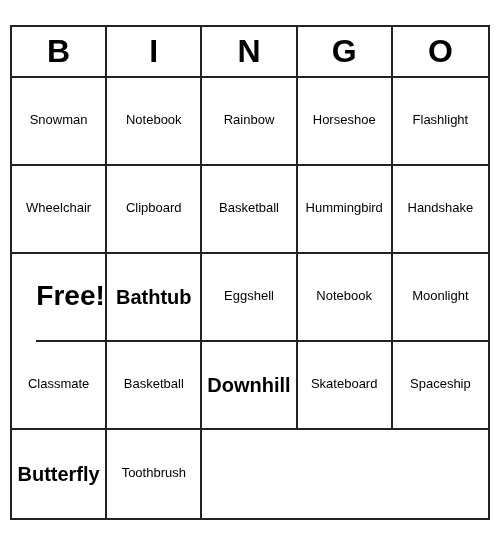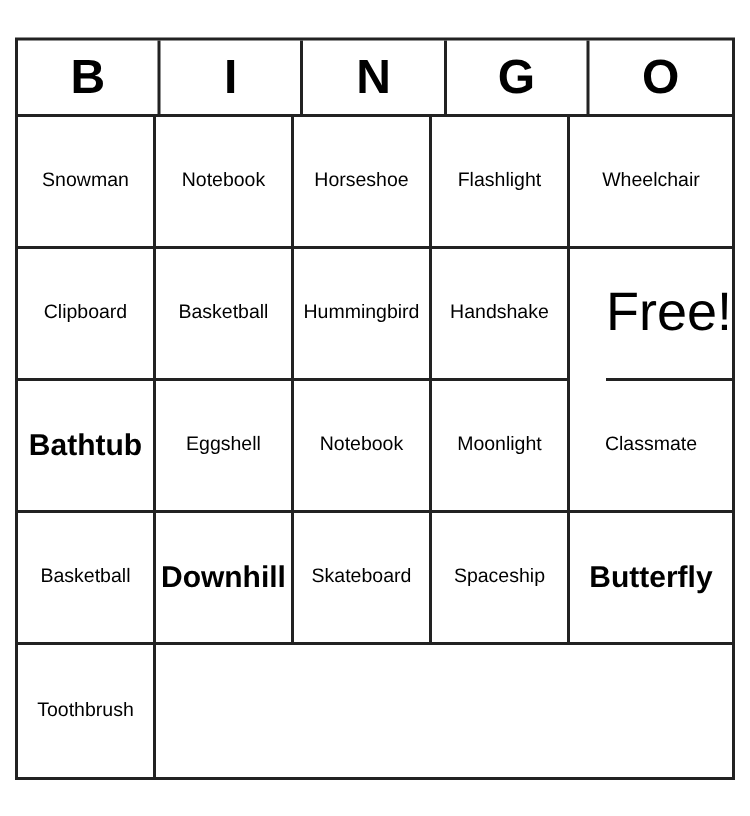--- a/index.html
+++ b/index.html
@@ -48,22 +48,22 @@
       font-size: 13px;
       line-height: 1.3;
     }
     .bingo-cell:nth-child(5n) {
       border-right: none;
     }
     .bingo-grid .bingo-cell:nth-child(n+21) {
       border-bottom: none;
     }
     .free-cell {
-      font-size: 36px;
-      font-weight: normal;
+      font-size: 28px;
+      font-weight: bold;
       margin-left: 24px;
     }
     .bold-cell {
       font-size: 20px;
       font-weight: bold;
     }
   </style>
 </head>
 <body>
 
@@ -71,20 +71,21 @@
   <div class="bingo-header">
   <div class="bingo-header-cell">B</div>
       <div class="bingo-header-cell">I</div>
       <div class="bingo-header-cell">N</div>
       <div class="bingo-header-cell">G</div>
       <div class="bingo-header-cell">O</div>
     </div>
   <div class="bingo-grid">
   <div class="bingo-cell">Snowman</div>
       <div class="bingo-cell">Notebook</div>
+      <div class="bingo-cell">Rainbow</div>
       <div class="bingo-cell">Horseshoe</div>
       <div class="bingo-cell">Flashlight</div>
       <div class="bingo-cell">Wheelchair</div>
       <div class="bingo-cell">Clipboard</div>
       <div class="bingo-cell">Basketball</div>
       <div class="bingo-cell">Hummingbird</div>
       <div class="bingo-cell">Handshake</div>
       <div class="bingo-cell free-cell">Free!</div>
       <div class="bingo-cell bold-cell">Bathtub</div>
       <div class="bingo-cell">Eggshell</div>

